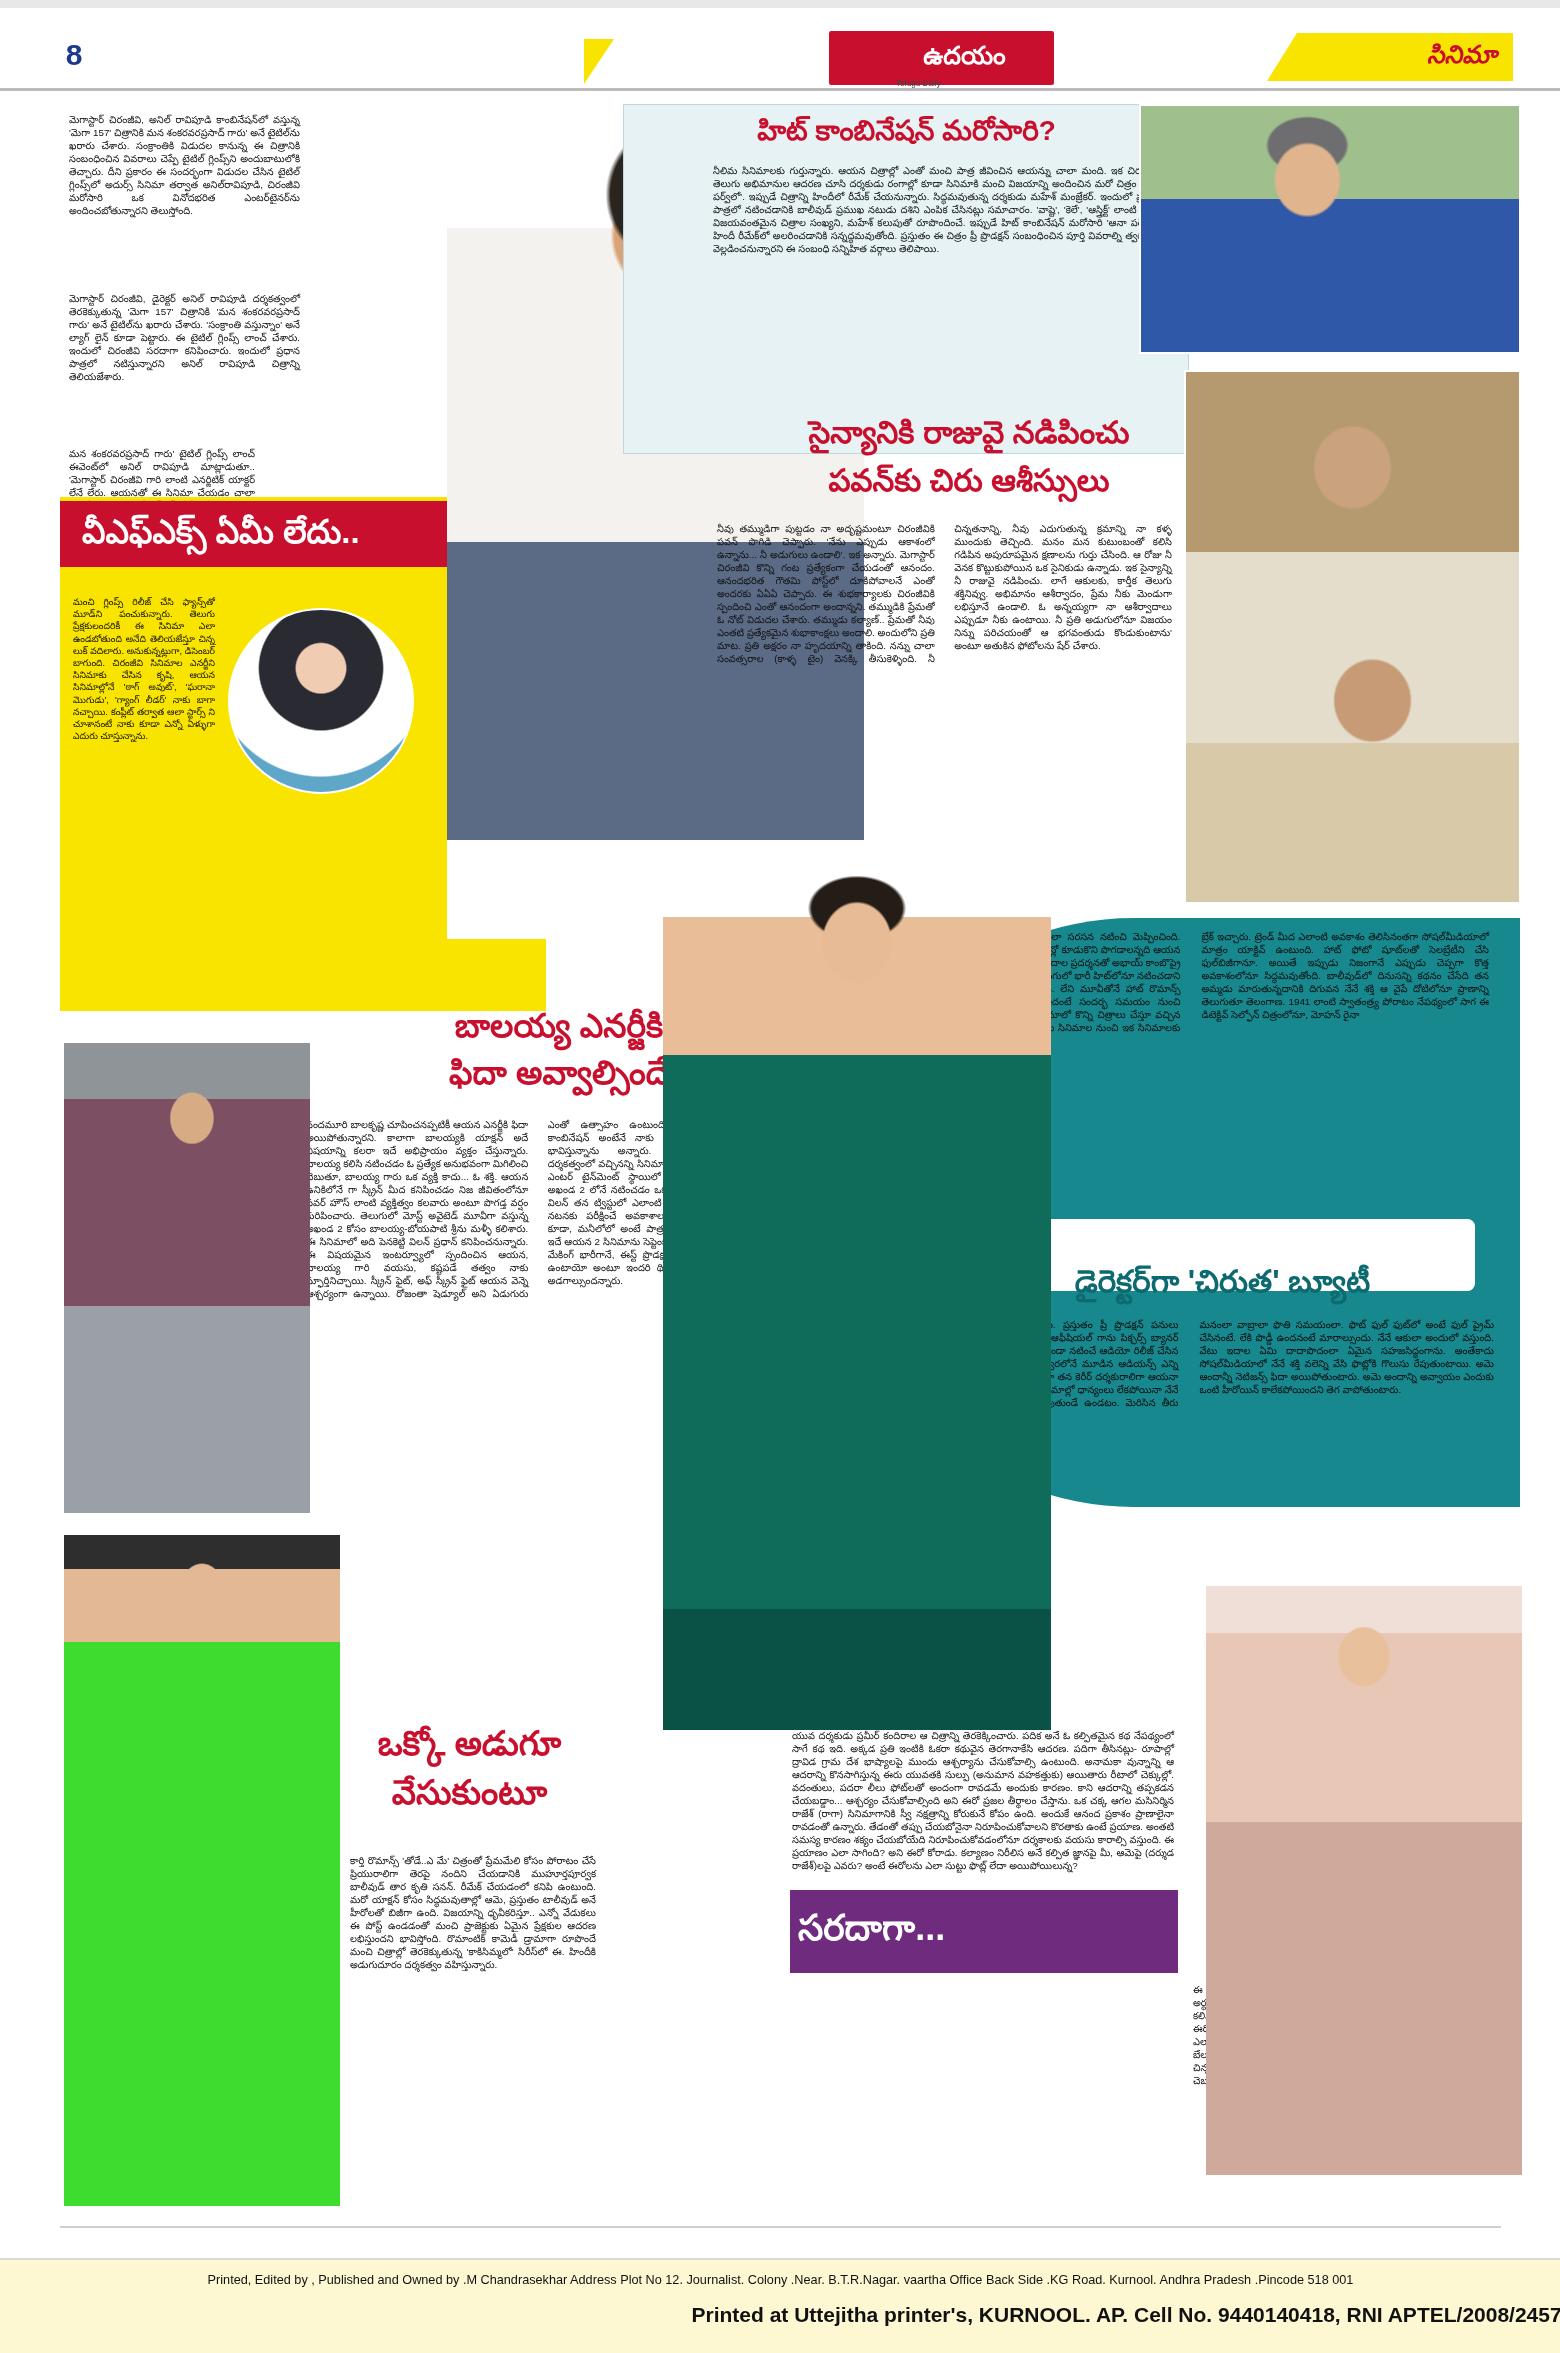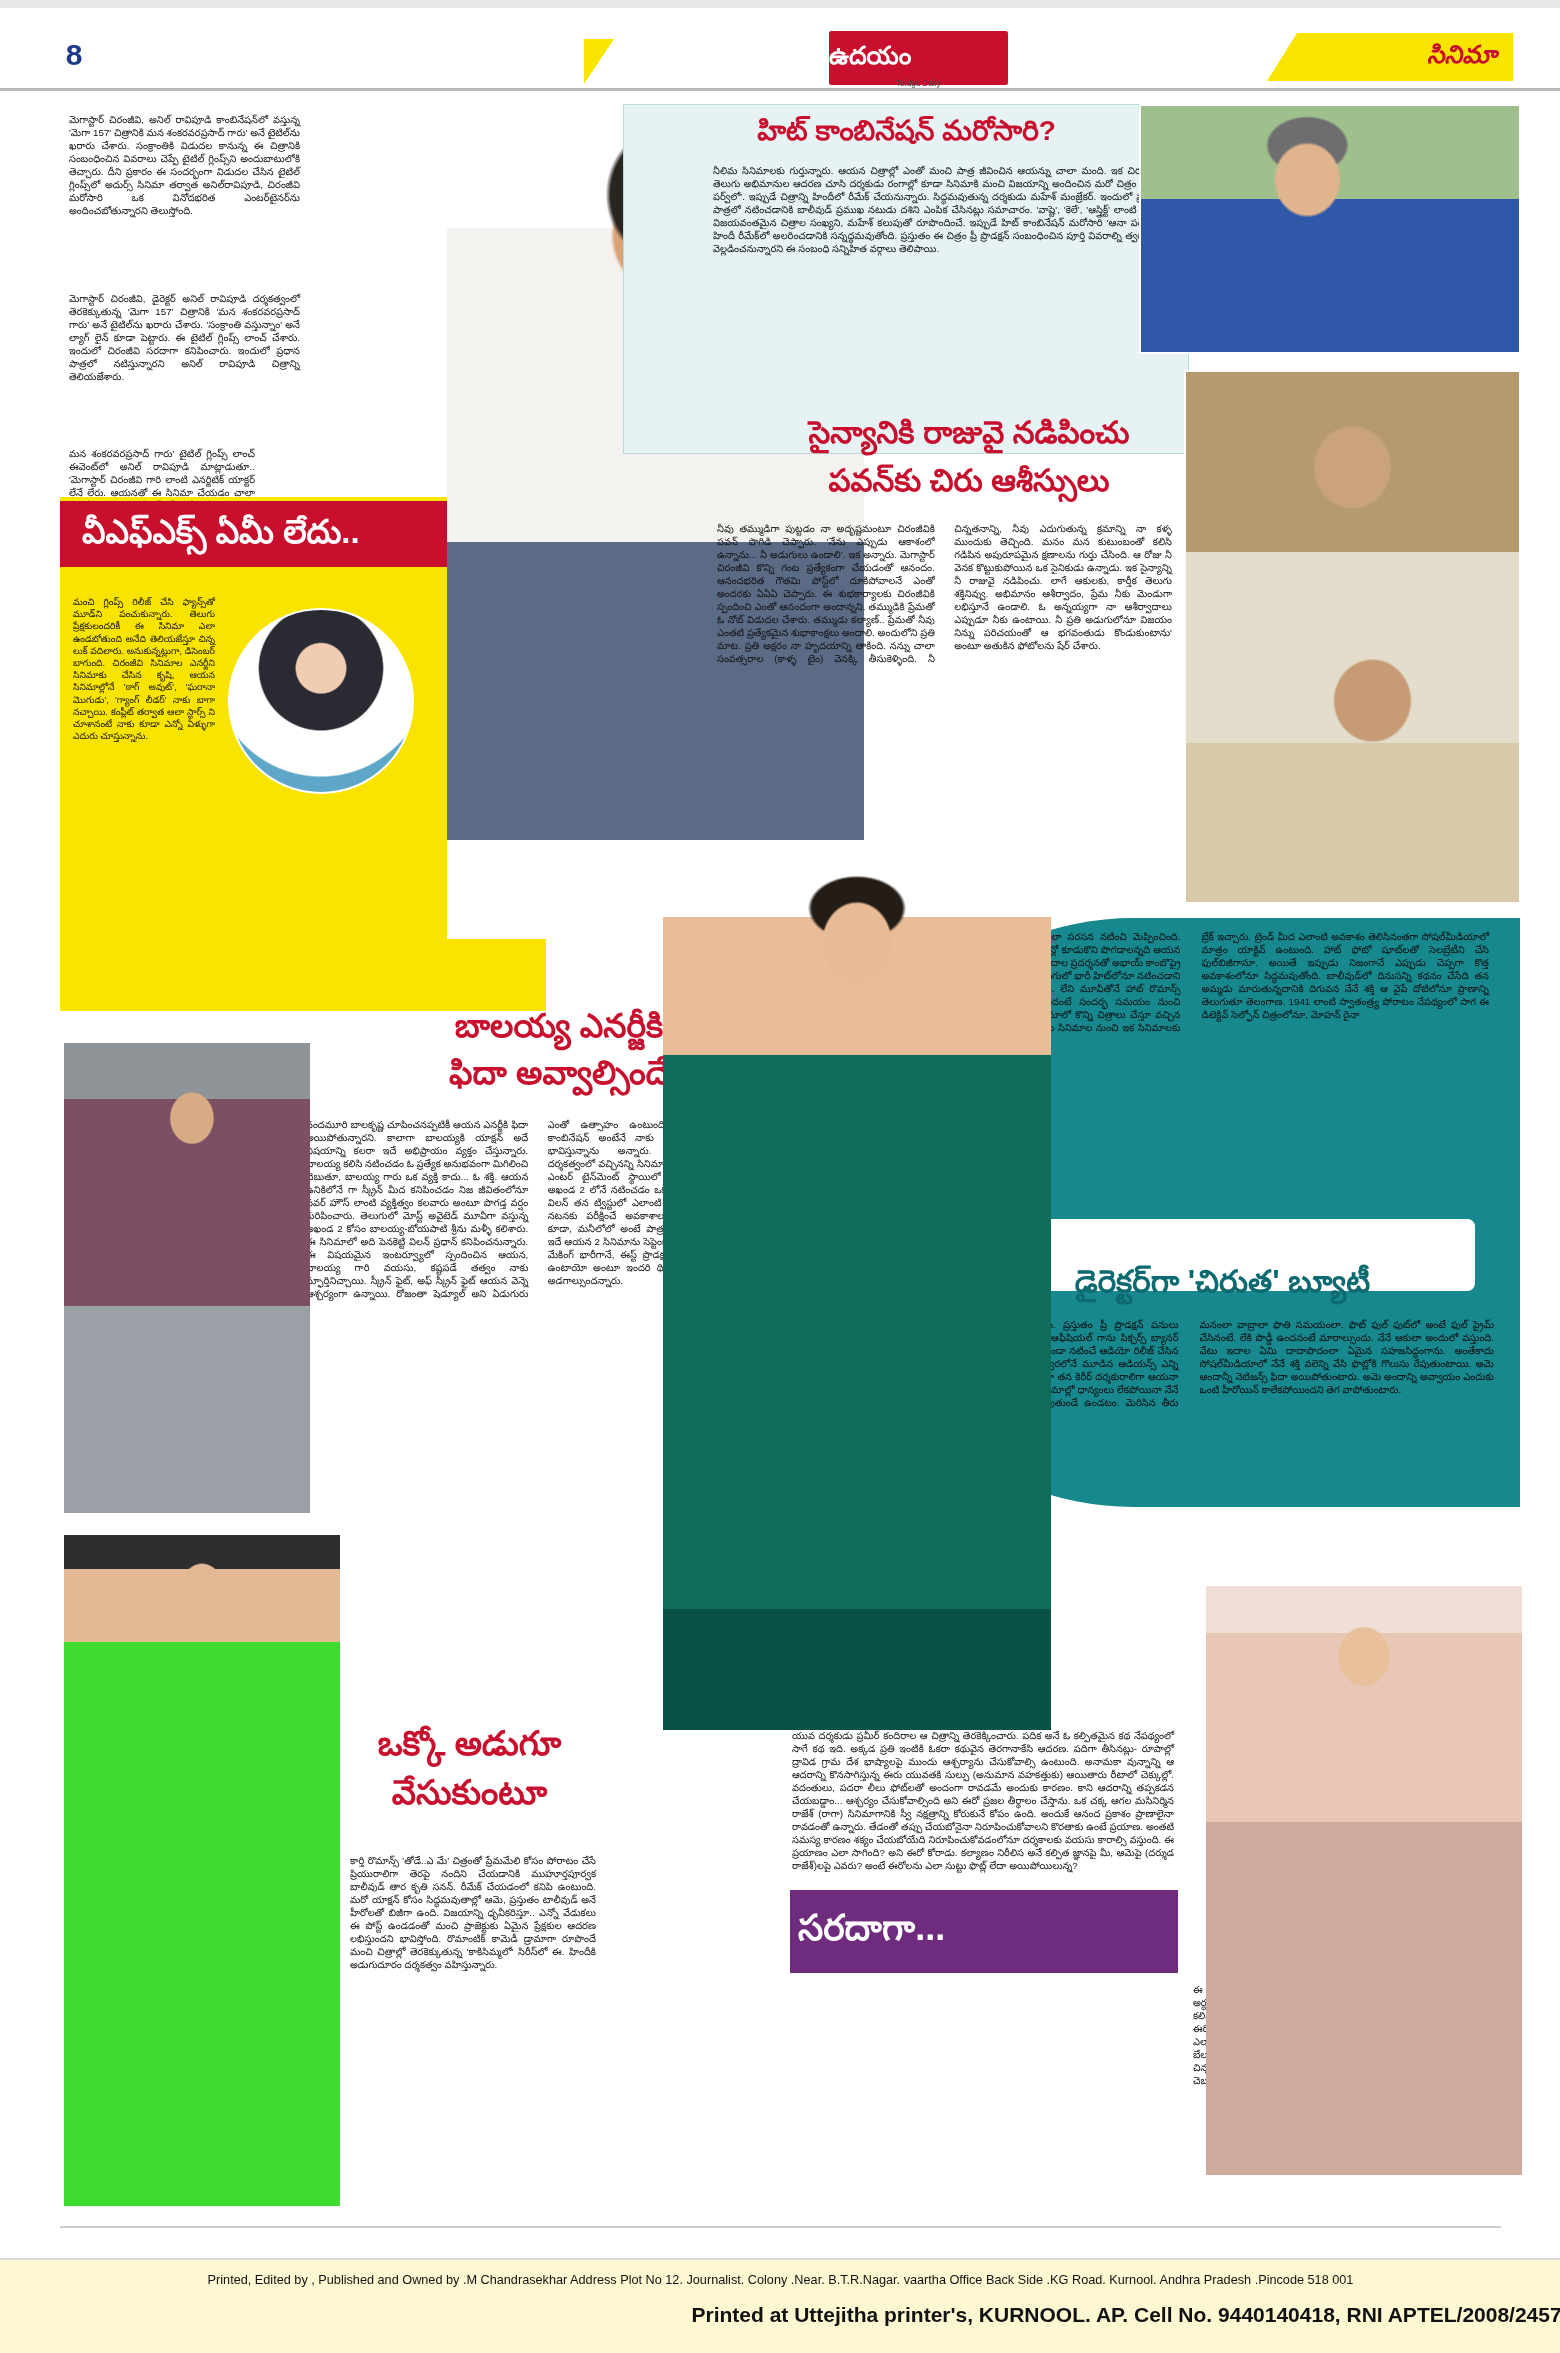--- a/index.html
+++ b/index.html
@@ -10,21 +10,21 @@
   .masthead{position:absolute;left:0;top:0;width:1561px;height:88px;background:#ffffff;}
   .mh-rule-top{position:absolute;left:0;top:0;width:1561px;height:7.5px;background:#e8e8e8;}
   .page-num-box{position:absolute;left:51px;top:33px;width:46px;height:43px;background:#ffffff;color:#1b3a8c;
      font-size:30px;font-weight:bold;display:flex;align-items:center;justify-content:center;}
   .date-band{position:absolute;left:142px;top:39px;width:443px;height:45px;background:#f9e400;
      display:flex;align-items:center;justify-content:center;}
   .date-band span{color:#111;font-size:22.4px;font-weight:bold;letter-spacing:0.4px;}
   .date-tail{position:absolute;left:584px;top:39px;width:30px;height:45px;background:#f9e400;
      clip-path:polygon(0 0,100% 0,0 100%);}
   .logo-box{position:absolute;left:829px;top:31px;width:179px;height:54px;background:#c8102e;
-     display:flex;align-items:center;justify-content:flex-start;border-radius:2.2px;}
+     display:flex;align-items:center;justify-content:center;border-radius:2.2px;padding-left:46px;}
   .logo-box span{color:#fff;font-size:25px;font-weight:bold;}
   .logo-sub{position:absolute;left:829px;top:79px;width:179px;text-align:center;font-size:8.2px;color:#444;}
   .cinema-tag{position:absolute;left:1267px;top:33px;width:246px;height:48px;background:#f9e400;
      display:flex;align-items:center;justify-content:flex-end;padding-right:16.4px;box-sizing:border-box;
      clip-path:polygon(30px 0,100% 0,100% 100%,0 100%);}
   .cinema-tag span{color:#c8102e;font-size:25px;font-weight:bold;font-style:italic;}
   .mh-rule-bot{position:absolute;left:0;top:88px;width:1561px;height:3px;background:#bbbbbb;}
 
   
   .tx{position:absolute;color:#111;font-size:9.8px;line-height:13px;text-align:justify;

